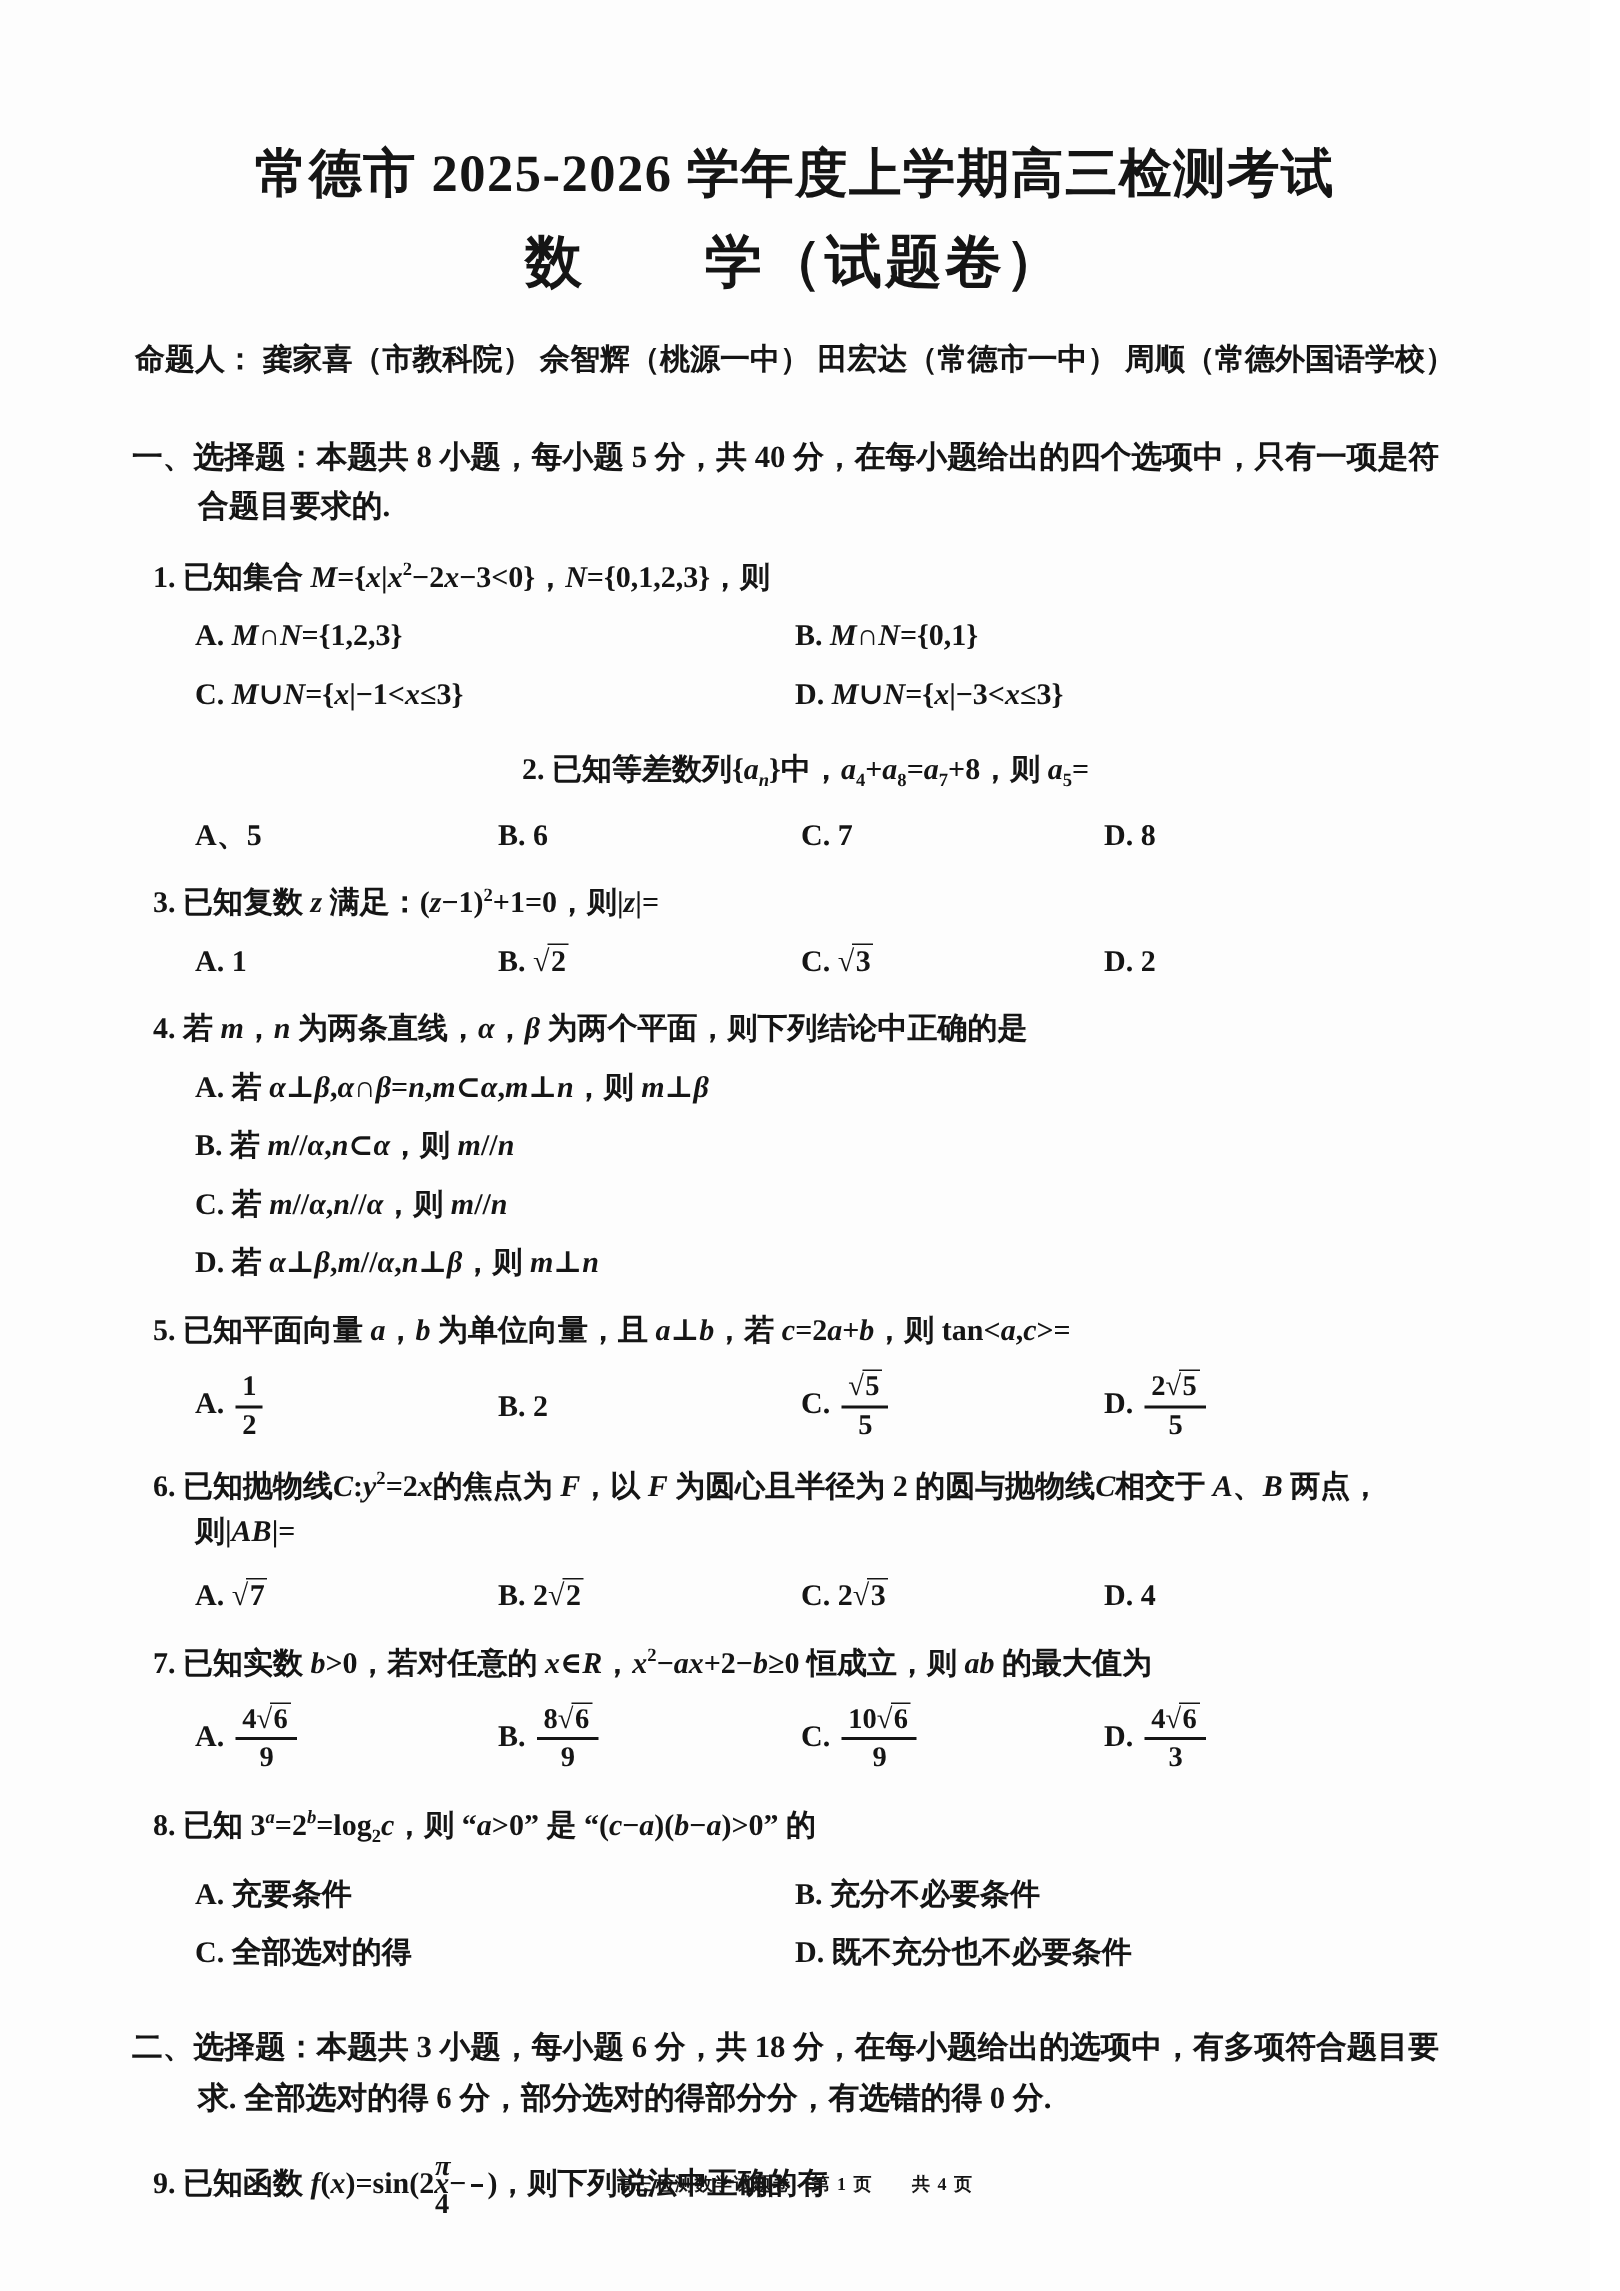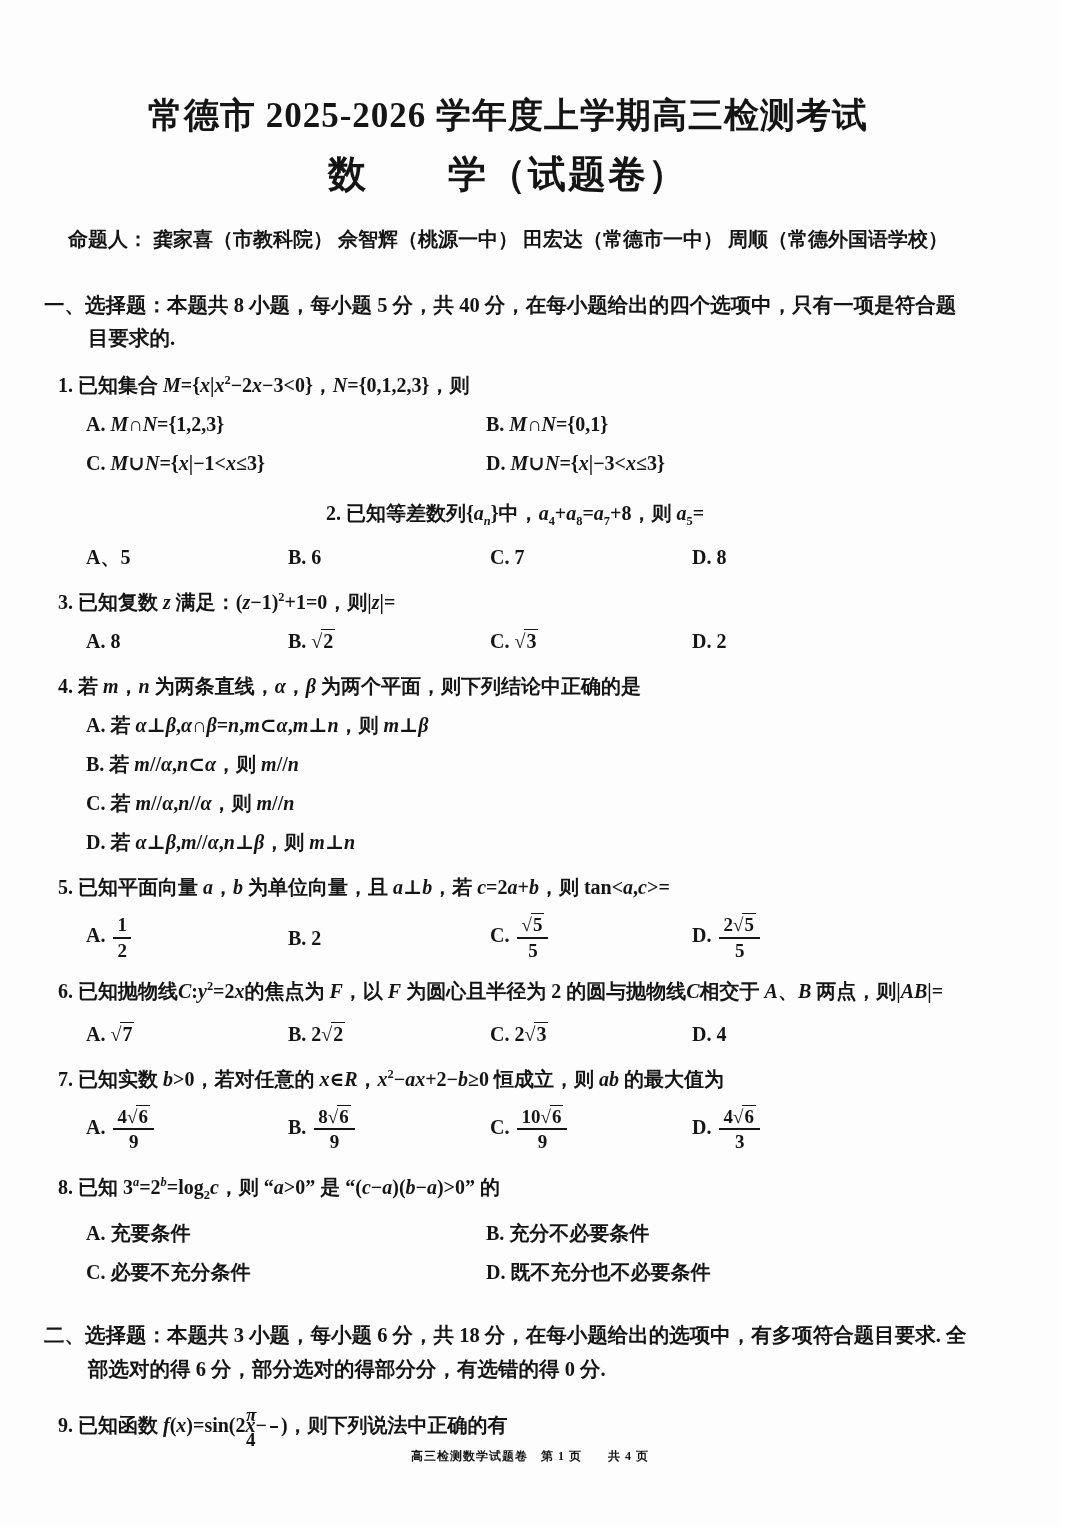--- a/index.html
+++ b/index.html
@@ -4,21 +4,21 @@
 <style>
   html,body{margin:0;padding:0;background:#ffffff;}
   .page{
     position:relative;
     width:1060px;
     height:1527px;
     box-sizing:border-box;
     background:#fdfdfd;
     color:#151515;
     font-family:"Liberation Serif","DejaVu Serif",serif;
-    padding:92px 88px 0 44px;
+    padding:92px 88px 0 88px;
     overflow:hidden;
   }
   .t1{margin:0;text-align:center;font-size:35px;font-weight:700;letter-spacing:1px;}
   .t2{margin:10px 0 17px;text-align:center;font-size:38px;font-weight:700;letter-spacing:2px;}
   .setters{margin:26px 0 0;text-align:center;font-size:20px;font-weight:700;}
   .notice{margin:9px 0 0;text-align:center;font-size:20px;font-weight:700;}
   .sec{margin-top:36px;font-size:20.5px;font-weight:700;line-height:1.62;padding-left:44px;text-indent:-44px;}
   .q{margin-top:15px;font-size:20px;font-weight:600;line-height:1.5;}
   .stem{margin-left:14px;padding-left:28px;text-indent:-28px;}
   .opts{display:grid;margin-left:42px;margin-top:9px;row-gap:9px;align-items:center;justify-items:start;}
@@ -63,21 +63,21 @@
       <div class="opt">A、5</div>
       <div class="opt">B. 6</div>
       <div class="opt">C. 7</div>
       <div class="opt">D. 8</div>
     </div>
   </div>
 
   <div class="q">
     <div class="stem">3. 已知复数 <i>z</i> 满足：(<i>z</i>−1)<sup>2</sup>+1=0，则|<i>z</i>|=</div>
     <div class="opts c4">
-      <div class="opt">A. 8</div>
+      <div class="opt">A. 1</div>
       <div class="opt">B. <span class="sqrt">√<span class="rad">2</span></span></div>
       <div class="opt">C. <span class="sqrt">√<span class="rad">3</span></span></div>
       <div class="opt">D. 2</div>
     </div>
   </div>
 
   <div class="q">
     <div class="stem">4. 若 <i>m</i>，<i>n</i> 为两条直线，<i>α</i>，<i>β</i> 为两个平面，则下列结论中正确的是</div>
     <div class="opts c1">
       <div class="opt">A. 若 <i>α</i>⊥<i>β</i>,<i>α</i>∩<i>β</i>=<i>n</i>,<i>m</i>⊂<i>α</i>,<i>m</i>⊥<i>n</i>，则 <i>m</i>⊥<i>β</i></div>
@@ -136,21 +136,21 @@
             <span class="den">3</span>
           </span></div>
     </div>
   </div>
 
   <div class="q" style="margin-top:20px;">
     <div class="stem">8. 已知 3<sup><i>a</i></sup>=2<sup><i>b</i></sup>=log<sub>2</sub><i>c</i>，则 “<i>a</i>&gt;0” 是 “(<i>c</i>−<i>a</i>)(<i>b</i>−<i>a</i>)&gt;0” 的</div>
     <div class="opts c2" style="margin-top:16px;">
       <div class="opt">A. 充要条件</div>
       <div class="opt">B. 充分不必要条件</div>
-      <div class="opt">C. 必要不充分条件</div>
+      <div class="opt">C. 全部选对的得</div>
       <div class="opt">D. 既不充分也不必要条件</div>
     </div>
   </div>
 
   <div class="sec" style="margin-top:32px;">二、选择题：本题共 3 小题，每小题 6 分，共 18 分，在每小题给出的选项中，有多项符合题目要求. 全部选对的得 6 分，部分选对的得部分分，有选错的得 0 分.</div>
 
   <div class="q" style="margin-top:18px;">
     <div class="stem">9. 已知函数 <i>f</i>(<i>x</i>)=sin(2<i>x</i>−<span class="frac">
           <span class="num"><i>π</i></span>
           <span class="den">4</span>

